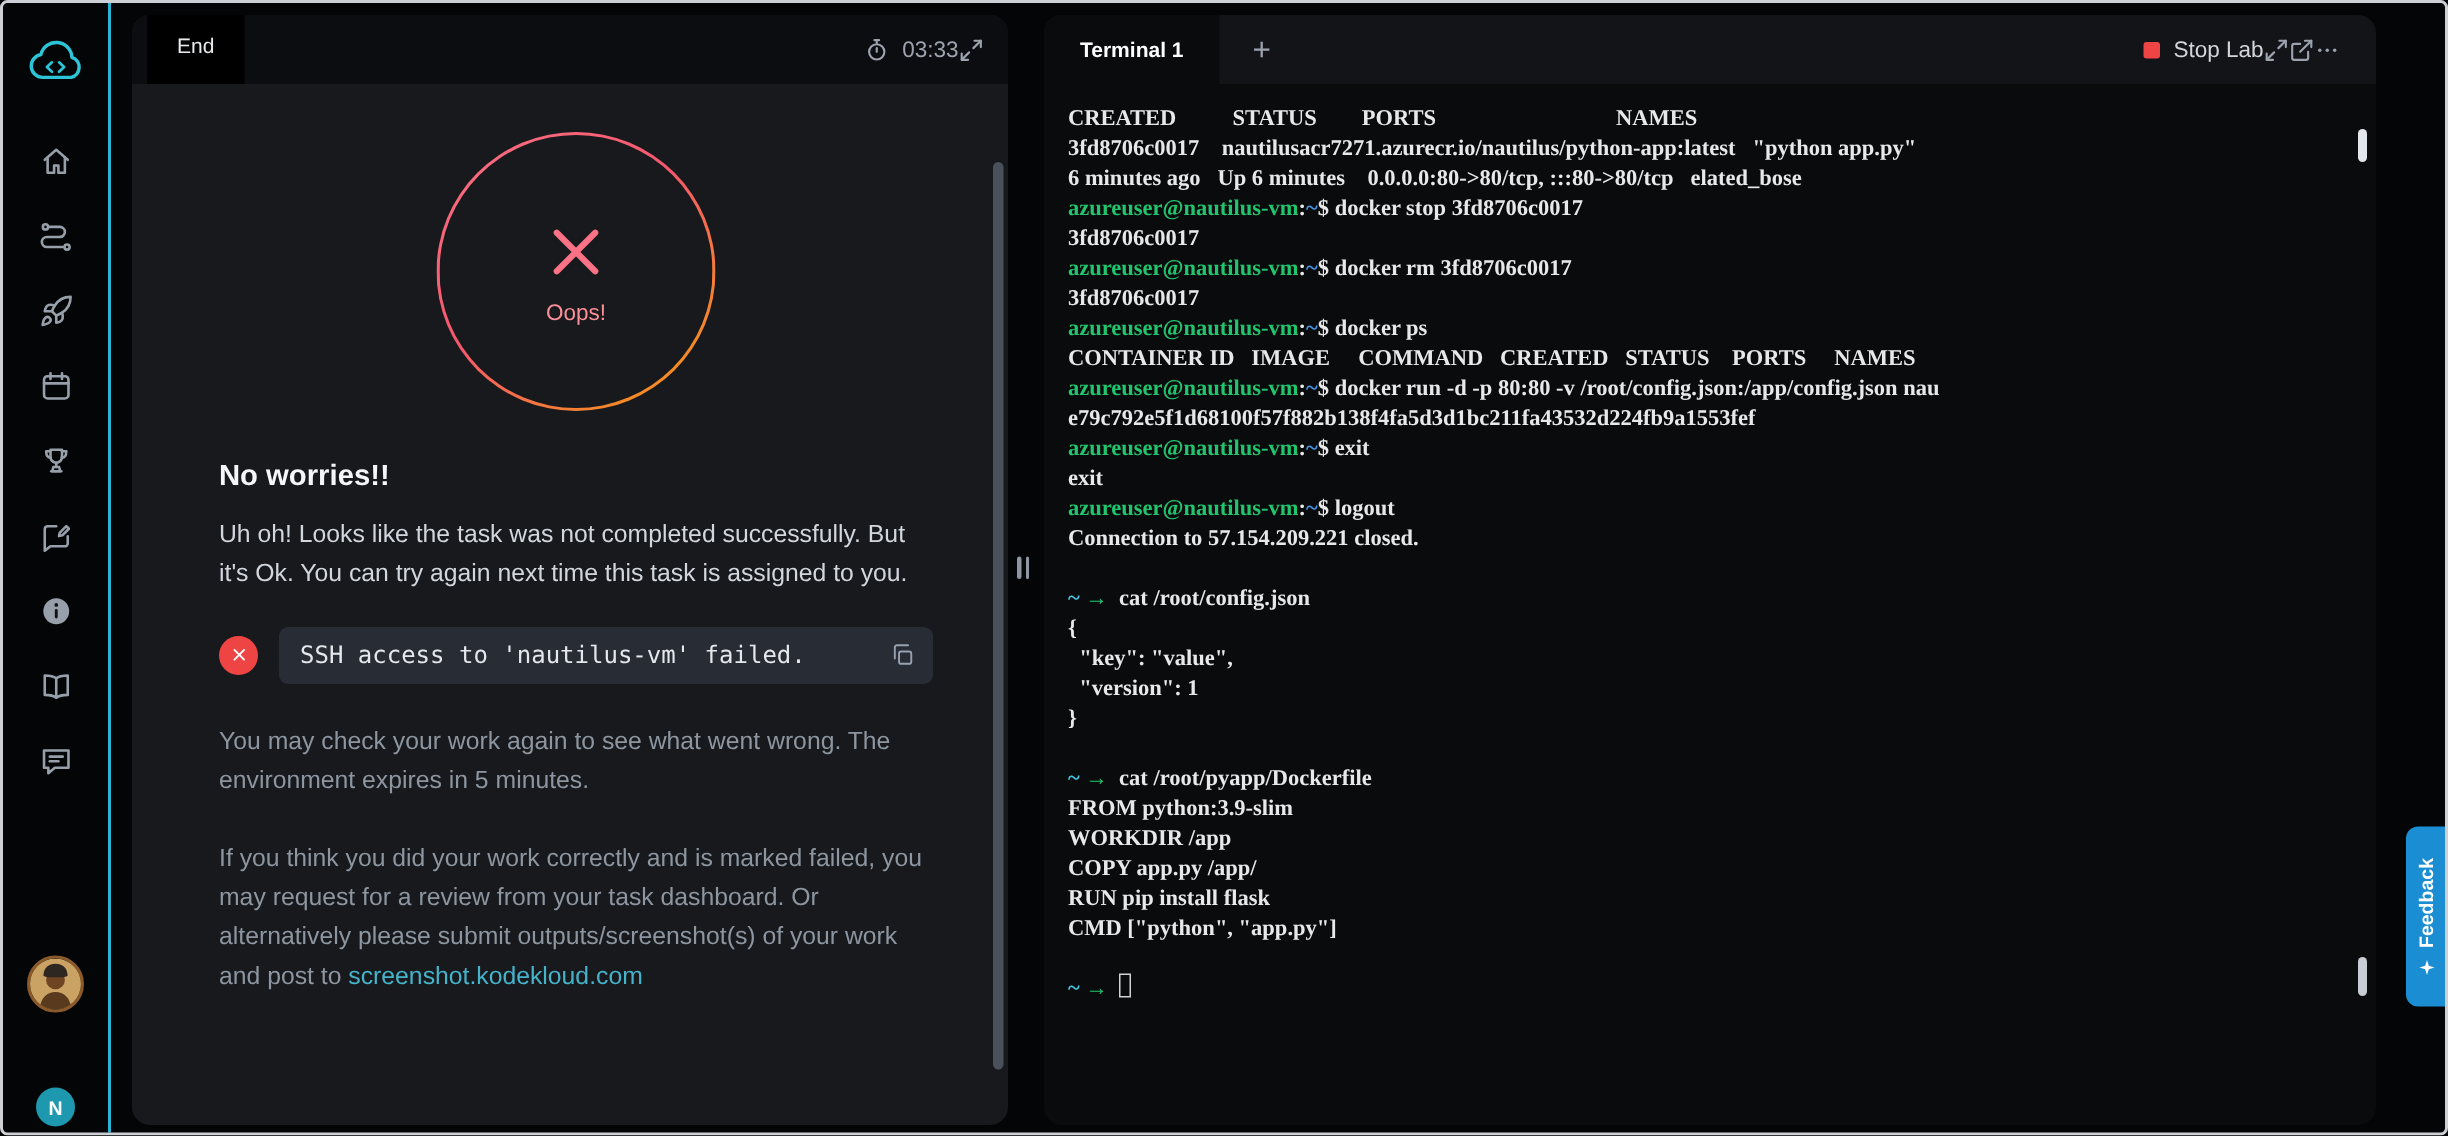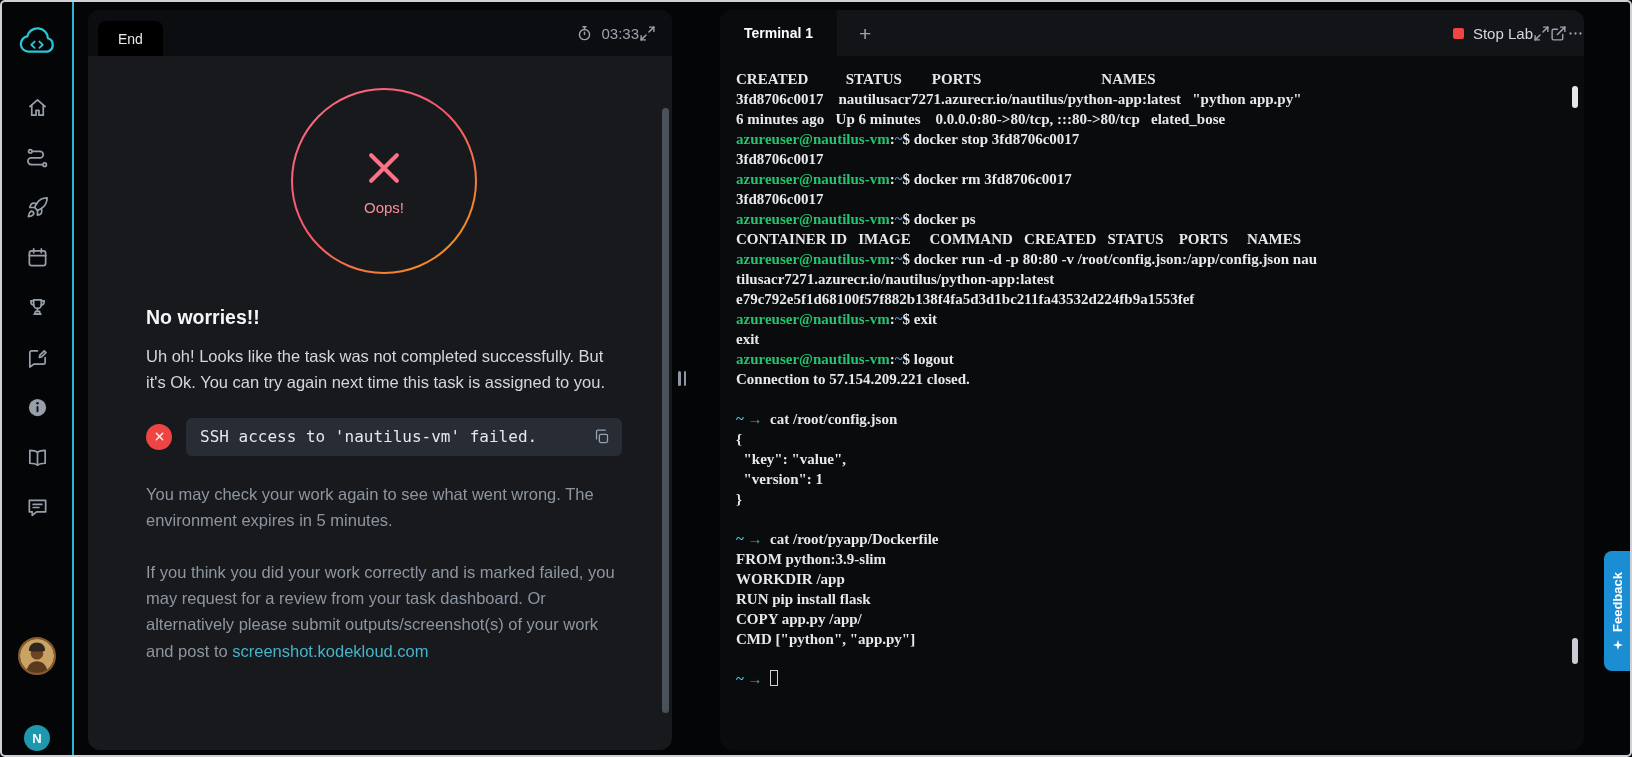--- a/index.html
+++ b/index.html
@@ -29,21 +29,21 @@
   
   .panel{position:absolute;top:10px;bottom:7px;border-radius:12px;overflow:hidden}
   .icon-btn{cursor:pointer;display:flex;align-items:center;justify-content:center}
   .icon-btn svg,.hdr-icon svg{width:17px;height:17px;stroke:#9ca3af;fill:none;stroke-width:2;
     stroke-linecap:round;stroke-linejoin:round}
 
   
   .task-panel{left:88px;width:584px;background:#17191d}
   .task-header{position:relative;height:46px;background:#0c0d10;display:flex;
     align-items:flex-end;justify-content:space-between}
-  .task-tab{margin-left:10px;height:35px;padding:0 20px;background:#000;
+  .task-tab{margin-left:10px;height:53px;padding:0 20px;background:#000;
     border-radius:8px 8px 0 0;display:flex;align-items:center;color:#e8eaed;
     font-size:14px;cursor:pointer}
   .task-header-right{align-self:center;display:flex;align-items:center;padding-right:16px}
   .timer{display:flex;align-items:center;gap:8px;color:#9ca3af;font-size:15px}
   .task-body{position:relative;height:calc(100% - 46px);padding:16px 50px 0 58px;overflow:hidden}
   .fail-circle{width:186px;height:186px;border-radius:50%;margin:16px auto 0;
     display:flex;flex-direction:column;align-items:center;justify-content:center;gap:5px;
     border:2px solid transparent;
     background:linear-gradient(#17191d,#17191d) padding-box,
       linear-gradient(140deg,var(--fail_pink,#fb7185) 0%,#f5576c 45%,var(--fail_amber,#f59e0b) 100%) border-box}
@@ -65,28 +65,28 @@
   a.community-link{color:var(--link,#45b3c9);text-decoration:none;cursor:pointer}
   .task-scrollbar{position:absolute;right:3px;top:52px;bottom:12px;width:7px}
   .task-scrollbar .thumb{width:100%;height:96%;background:#4a515a;border-radius:4px;cursor:pointer}
 
   
   .resize-handle{position:absolute;left:674px;top:0;height:100%;width:16px;
     display:flex;align-items:center;justify-content:center;gap:3px;cursor:col-resize}
   .resize-handle .bar{width:2.5px;height:15px;background:#8e97a1;border-radius:2px}
 
   
-  .terminal-panel{left:720px;right:48px;background:#0a0b0d}
+  .terminal-panel{left:696px;right:48px;background:#0a0b0d}
   .terminal-header{height:46px;background:#131418;display:flex;align-items:center;
     justify-content:space-between}
   .terminal-header-left{display:flex;align-items:center;height:46px}
   .terminal-tab{height:46px;padding:0 24px;background:#0a0b0d;display:flex;align-items:center;
     color:#fff;font-weight:700;font-size:14px;border-top-left-radius:12px;cursor:pointer}
   .new-tab{margin-left:22px;color:#9ca3af;font-size:21px;line-height:1;cursor:pointer}
-  .terminal-controls{display:flex;align-items:center;padding-right:0}
+  .terminal-controls{display:flex;align-items:center;padding-right:24px}
   .stop-lab{display:flex;align-items:center;gap:9px;color:#d2d6db;font-size:15px;cursor:pointer}
   .stop-square{width:11px;height:11px;background:var(--error_red,#ef4444);border-radius:2px}
   .terminal-body{position:relative;height:calc(100% - 46px);padding:13px 26px 10px 16px;
     overflow:hidden;cursor:text}
   .term-line{font-family:Liberation Serif, serif;font-size:15px;line-height:20px;
     font-weight:700;white-space:pre;color:#e6e8ea}
   .seg-plain{color:#e6e8ea}
   .seg-green{color:var(--terminal_green,#22c46e)}
   .seg-cyan{color:var(--terminal_cyan,#45c6e0)}
   .seg-blue{color:var(--terminal_blue,#4596e8)}
@@ -312,38 +312,37 @@
           <div class="term-line"><span class="seg-plain">CREATED          STATUS        PORTS                                NAMES</span></div>
           <div class="term-line"><span class="seg-plain">3fd8706c0017    nautilusacr7271.azurecr.io/nautilus/python-app:latest   "python app.py"</span></div>
           <div class="term-line"><span class="seg-plain">6 minutes ago   Up 6 minutes    0.0.0.0:80-&gt;80/tcp, :::80-&gt;80/tcp   elated_bose</span></div>
           <div class="term-line"><span class="seg-green">azureuser@nautilus-vm</span><span class="seg-plain">:</span><span class="seg-blue">~</span><span class="seg-plain">$ docker stop 3fd8706c0017</span></div>
           <div class="term-line"><span class="seg-plain">3fd8706c0017</span></div>
           <div class="term-line"><span class="seg-green">azureuser@nautilus-vm</span><span class="seg-plain">:</span><span class="seg-blue">~</span><span class="seg-plain">$ docker rm 3fd8706c0017</span></div>
           <div class="term-line"><span class="seg-plain">3fd8706c0017</span></div>
           <div class="term-line"><span class="seg-green">azureuser@nautilus-vm</span><span class="seg-plain">:</span><span class="seg-blue">~</span><span class="seg-plain">$ docker ps</span></div>
           <div class="term-line"><span class="seg-plain">CONTAINER ID   IMAGE     COMMAND   CREATED   STATUS    PORTS     NAMES</span></div>
           <div class="term-line"><span class="seg-green">azureuser@nautilus-vm</span><span class="seg-plain">:</span><span class="seg-blue">~</span><span class="seg-plain">$ docker run -d -p 80:80 -v /root/config.json:/app/config.json nau</span></div>
-          <div class="term-line"><span class="seg-plain">tilusacr7271.azurecr.io/nautilus/python-app:latest</span></div>
           <div class="term-line"><span class="seg-plain">e79c792e5f1d68100f57f882b138f4fa5d3d1bc211fa43532d224fb9a1553fef</span></div>
           <div class="term-line"><span class="seg-green">azureuser@nautilus-vm</span><span class="seg-plain">:</span><span class="seg-blue">~</span><span class="seg-plain">$ exit</span></div>
           <div class="term-line"><span class="seg-plain">exit</span></div>
           <div class="term-line"><span class="seg-green">azureuser@nautilus-vm</span><span class="seg-plain">:</span><span class="seg-blue">~</span><span class="seg-plain">$ logout</span></div>
           <div class="term-line"><span class="seg-plain">Connection to 57.154.209.221 closed.</span></div>
           <div class="term-line">&nbsp;</div>
           <div class="term-line"><span class="seg-cyan">~ </span><span class="seg-arrow">→</span><span class="seg-plain">  cat /root/config.json</span></div>
           <div class="term-line"><span class="seg-plain">{</span></div>
           <div class="term-line"><span class="seg-plain">  "key": "value",</span></div>
           <div class="term-line"><span class="seg-plain">  "version": 1</span></div>
           <div class="term-line"><span class="seg-plain">}</span></div>
           <div class="term-line">&nbsp;</div>
           <div class="term-line"><span class="seg-cyan">~ </span><span class="seg-arrow">→</span><span class="seg-plain">  cat /root/pyapp/Dockerfile</span></div>
           <div class="term-line"><span class="seg-plain">FROM python:3.9-slim</span></div>
           <div class="term-line"><span class="seg-plain">WORKDIR /app</span></div>
+          <div class="term-line"><span class="seg-plain">COPY app.py /app/</span></div>
           <div class="term-line"><span class="seg-plain">RUN pip install flask</span></div>
-          <div class="term-line"><span class="seg-plain">COPY app.py /app/</span></div>
           <div class="term-line"><span class="seg-plain">CMD ["python", "app.py"]</span></div>
           <div class="term-line">&nbsp;</div>
           <div class="term-line"><span class="seg-cyan">~ </span><span class="seg-arrow">→</span><span class="seg-plain">  </span><span class="seg-cursor"></span></div>
         </div>
       <div class="terminal-scrollbar">
         <div class="thumb-top"></div>
         <div class="thumb-bottom"></div>
       </div>
     </div>
   </section>

